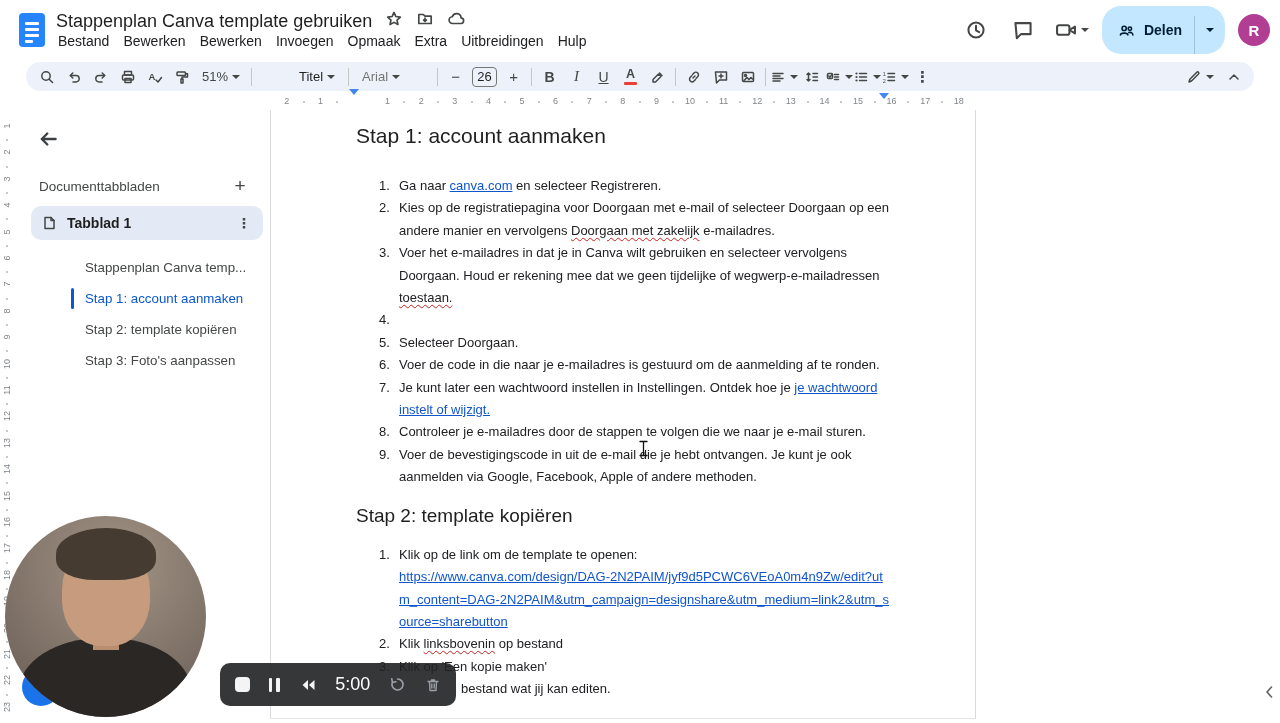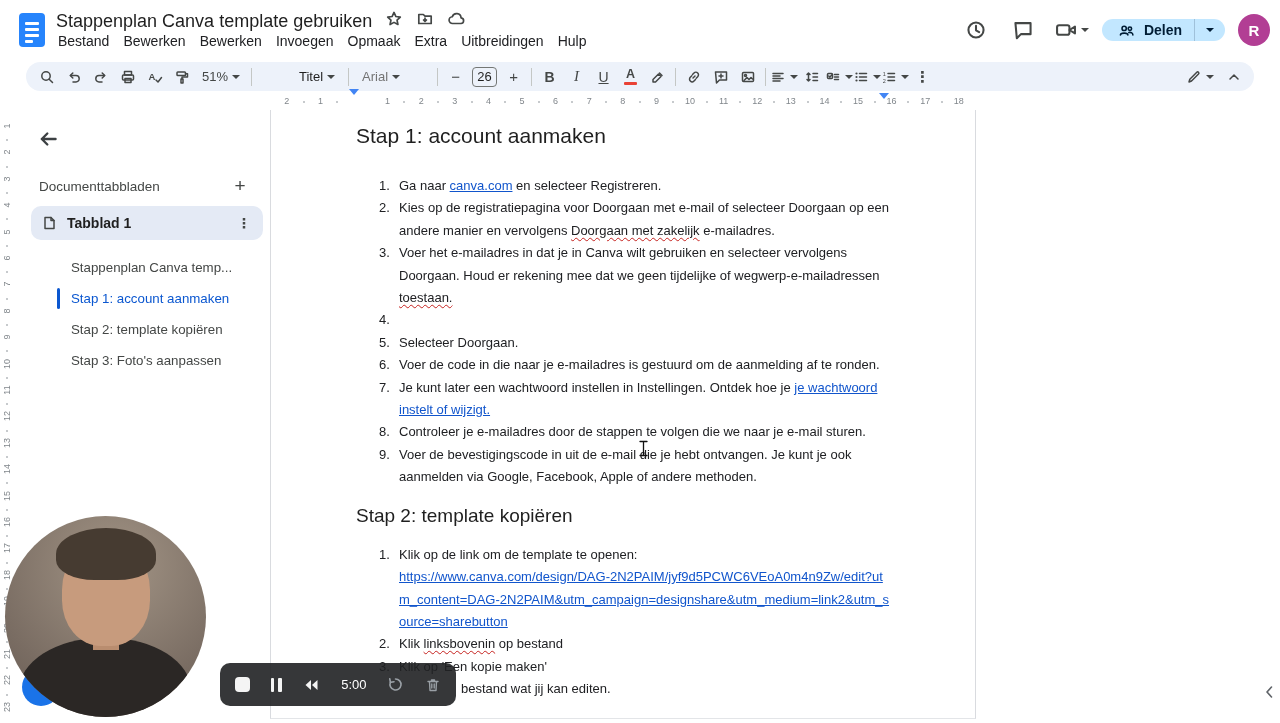--- a/index.html
+++ b/index.html
@@ -15,21 +15,21 @@
   .docs-icon i:nth-child(3){top:21px}.docs-icon i:nth-child(4){top:27px;right:12px}
   .title-row{position:absolute;left:56px;top:9px;height:24px;display:flex;align-items:center;gap:13px}
   .doc-title{font-size:18px;color:#1f1f1f;white-space:nowrap}
   .menu-row{position:absolute;left:51px;top:31px;display:flex}
   .menu-item{font-size:14px;color:#202124;padding:2px 7px;border-radius:8px;cursor:default}
   .top-right{position:absolute;right:10px;top:0;height:60px;display:flex;align-items:center;gap:9px}
   .iconbtn{width:38px;height:38px;display:flex;align-items:center;justify-content:center;border-radius:50%}
   svg.ic{stroke:#444746;fill:none;stroke-width:1.5;stroke-linecap:round;stroke-linejoin:round}
   .caret{width:0;height:0;border-left:4px solid transparent;border-right:4px solid transparent;border-top:4.5px solid #444746;display:inline-block}
   .video-group{display:flex;align-items:center;gap:4px;padding:0 4px}
-  .share-btn{display:flex;align-items:flex-end;height:22px;background:var(--share-bg,#c2e7ff);border-radius:19px;color:var(--share-text,#001d35);overflow:hidden}
+  .share-btn{display:flex;align-items:flex-end;height:48px;background:var(--share-bg,#c2e7ff);border-radius:19px;color:var(--share-text,#001d35);overflow:hidden}
   .share-main{display:flex;align-items:center;gap:9px;padding:0 12px 0 16px;font-size:14px;font-weight:700;height:100%}
   .share-main svg.ic{stroke:#001d35}
   .share-divider{width:1px;height:38px;background:#9fc1da}
   .share-caret{width:30px;height:100%;display:flex;align-items:center;justify-content:center}
   .share-caret .caret{border-top-color:#001d35}
   .avatar{width:32px;height:32px;border-radius:50%;background:var(--avatar-bg,#b23e94);color:#fff;
     display:flex;align-items:center;justify-content:center;font-size:15px;font-weight:700;margin-left:4px}
 
   
   .toolbar{position:absolute;left:26px;right:26px;top:62px;height:29px;background:var(--toolbar-bg,#edf2fa);
@@ -67,21 +67,21 @@
   
   .sidebar{position:absolute;left:15px;top:110px;width:255px;bottom:0;background:#fff}
   .back-btn{position:absolute;left:18px;top:14px;width:30px;height:30px;display:flex;align-items:center;justify-content:center;border-radius:50%}
   .tabs-header{position:absolute;left:24px;right:18px;top:64px;display:flex;justify-content:space-between;align-items:center}
   .tabs-title{font-size:13.5px;color:#444746}
   .add-tab{width:24px;height:24px;display:flex;align-items:center;justify-content:center;font-size:19px;color:#444746;border-radius:50%}
   .tab-pill{position:absolute;left:16px;right:7px;top:96px;height:34px;background:var(--selected-tab-bg,#e4eaf5);
     border-radius:10px;display:flex;align-items:center;gap:10px;padding:0 10px}
   .tab-label{font-size:14px;font-weight:700;color:#1f1f1f;flex:1}
   .kebab{color:#444746;font-size:14px;width:18px;text-align:center;font-weight:700}
-  .outline{position:absolute;left:0;right:0;top:142px}
+  .outline{position:absolute;left:14px;right:0;top:142px}
   .outline-item{height:31px;display:flex;align-items:center;padding-left:56px;padding-right:12px;font-size:13.3px;
     color:#444746;position:relative;white-space:nowrap;overflow:hidden;text-overflow:ellipsis;display:block;line-height:31px}
   .outline-item.active{color:var(--accent-blue,#0b57d0)}
   .outline-item.active::before{content:"";position:absolute;left:42px;top:5px;bottom:5px;width:3px;border-radius:2px;
     background:var(--accent-blue,#0b57d0)}
 
   
   .page{position:absolute;left:270px;top:110px;width:706px;height:609px;background:#fff;
     border-left:1px solid #d9dbdf;border-right:1px solid #d9dbdf;border-bottom:1px solid #e3e5e8;overflow:hidden}
   .content{position:absolute;left:85px;top:12px;width:560px}
@@ -104,21 +104,21 @@
   .person-neck{position:absolute;left:88px;top:106px;width:26px;height:28px;background:#b98d6f}
   .person-head{position:absolute;left:57px;top:26px;width:88px;height:104px;background:#c79b7d;border-radius:46% 46% 44% 44%}
   .person-hair{position:absolute;left:51px;top:12px;width:100px;height:52px;background:#46true}
   .person-hair{position:absolute;left:51px;top:12px;width:100px;height:52px;background:#463b31;border-radius:52% 52% 40% 40%}
   .recorder{position:absolute;left:220px;top:663px;width:236px;height:43px;background:rgba(32,33,36,.9);
     border-radius:10px;display:flex;align-items:center;justify-content:space-between;padding:0 15px;z-index:50}
   .rec-item{display:flex;align-items:center;justify-content:center}
   .stop-sq{width:15px;height:15px;background:#f4f4f4;border-radius:4px}
   .pause-bars{display:flex;gap:4px}
   .pause-bars i{width:3.5px;height:14px;background:#f4f4f4;border-radius:1px;display:block}
-  .rec-time{color:#fff;font-size:13px}
+  .rec-time{color:#fff;font-size:18px}
   .panel-chevron{position:absolute;right:3px;top:682px;width:16px;height:20px;display:flex;align-items:center;justify-content:center}
 </style>
 </head>
 <body>
 
 <div class="app">
 
   <div class="topbar">
     <div class="docs-icon">
         <i></i>

